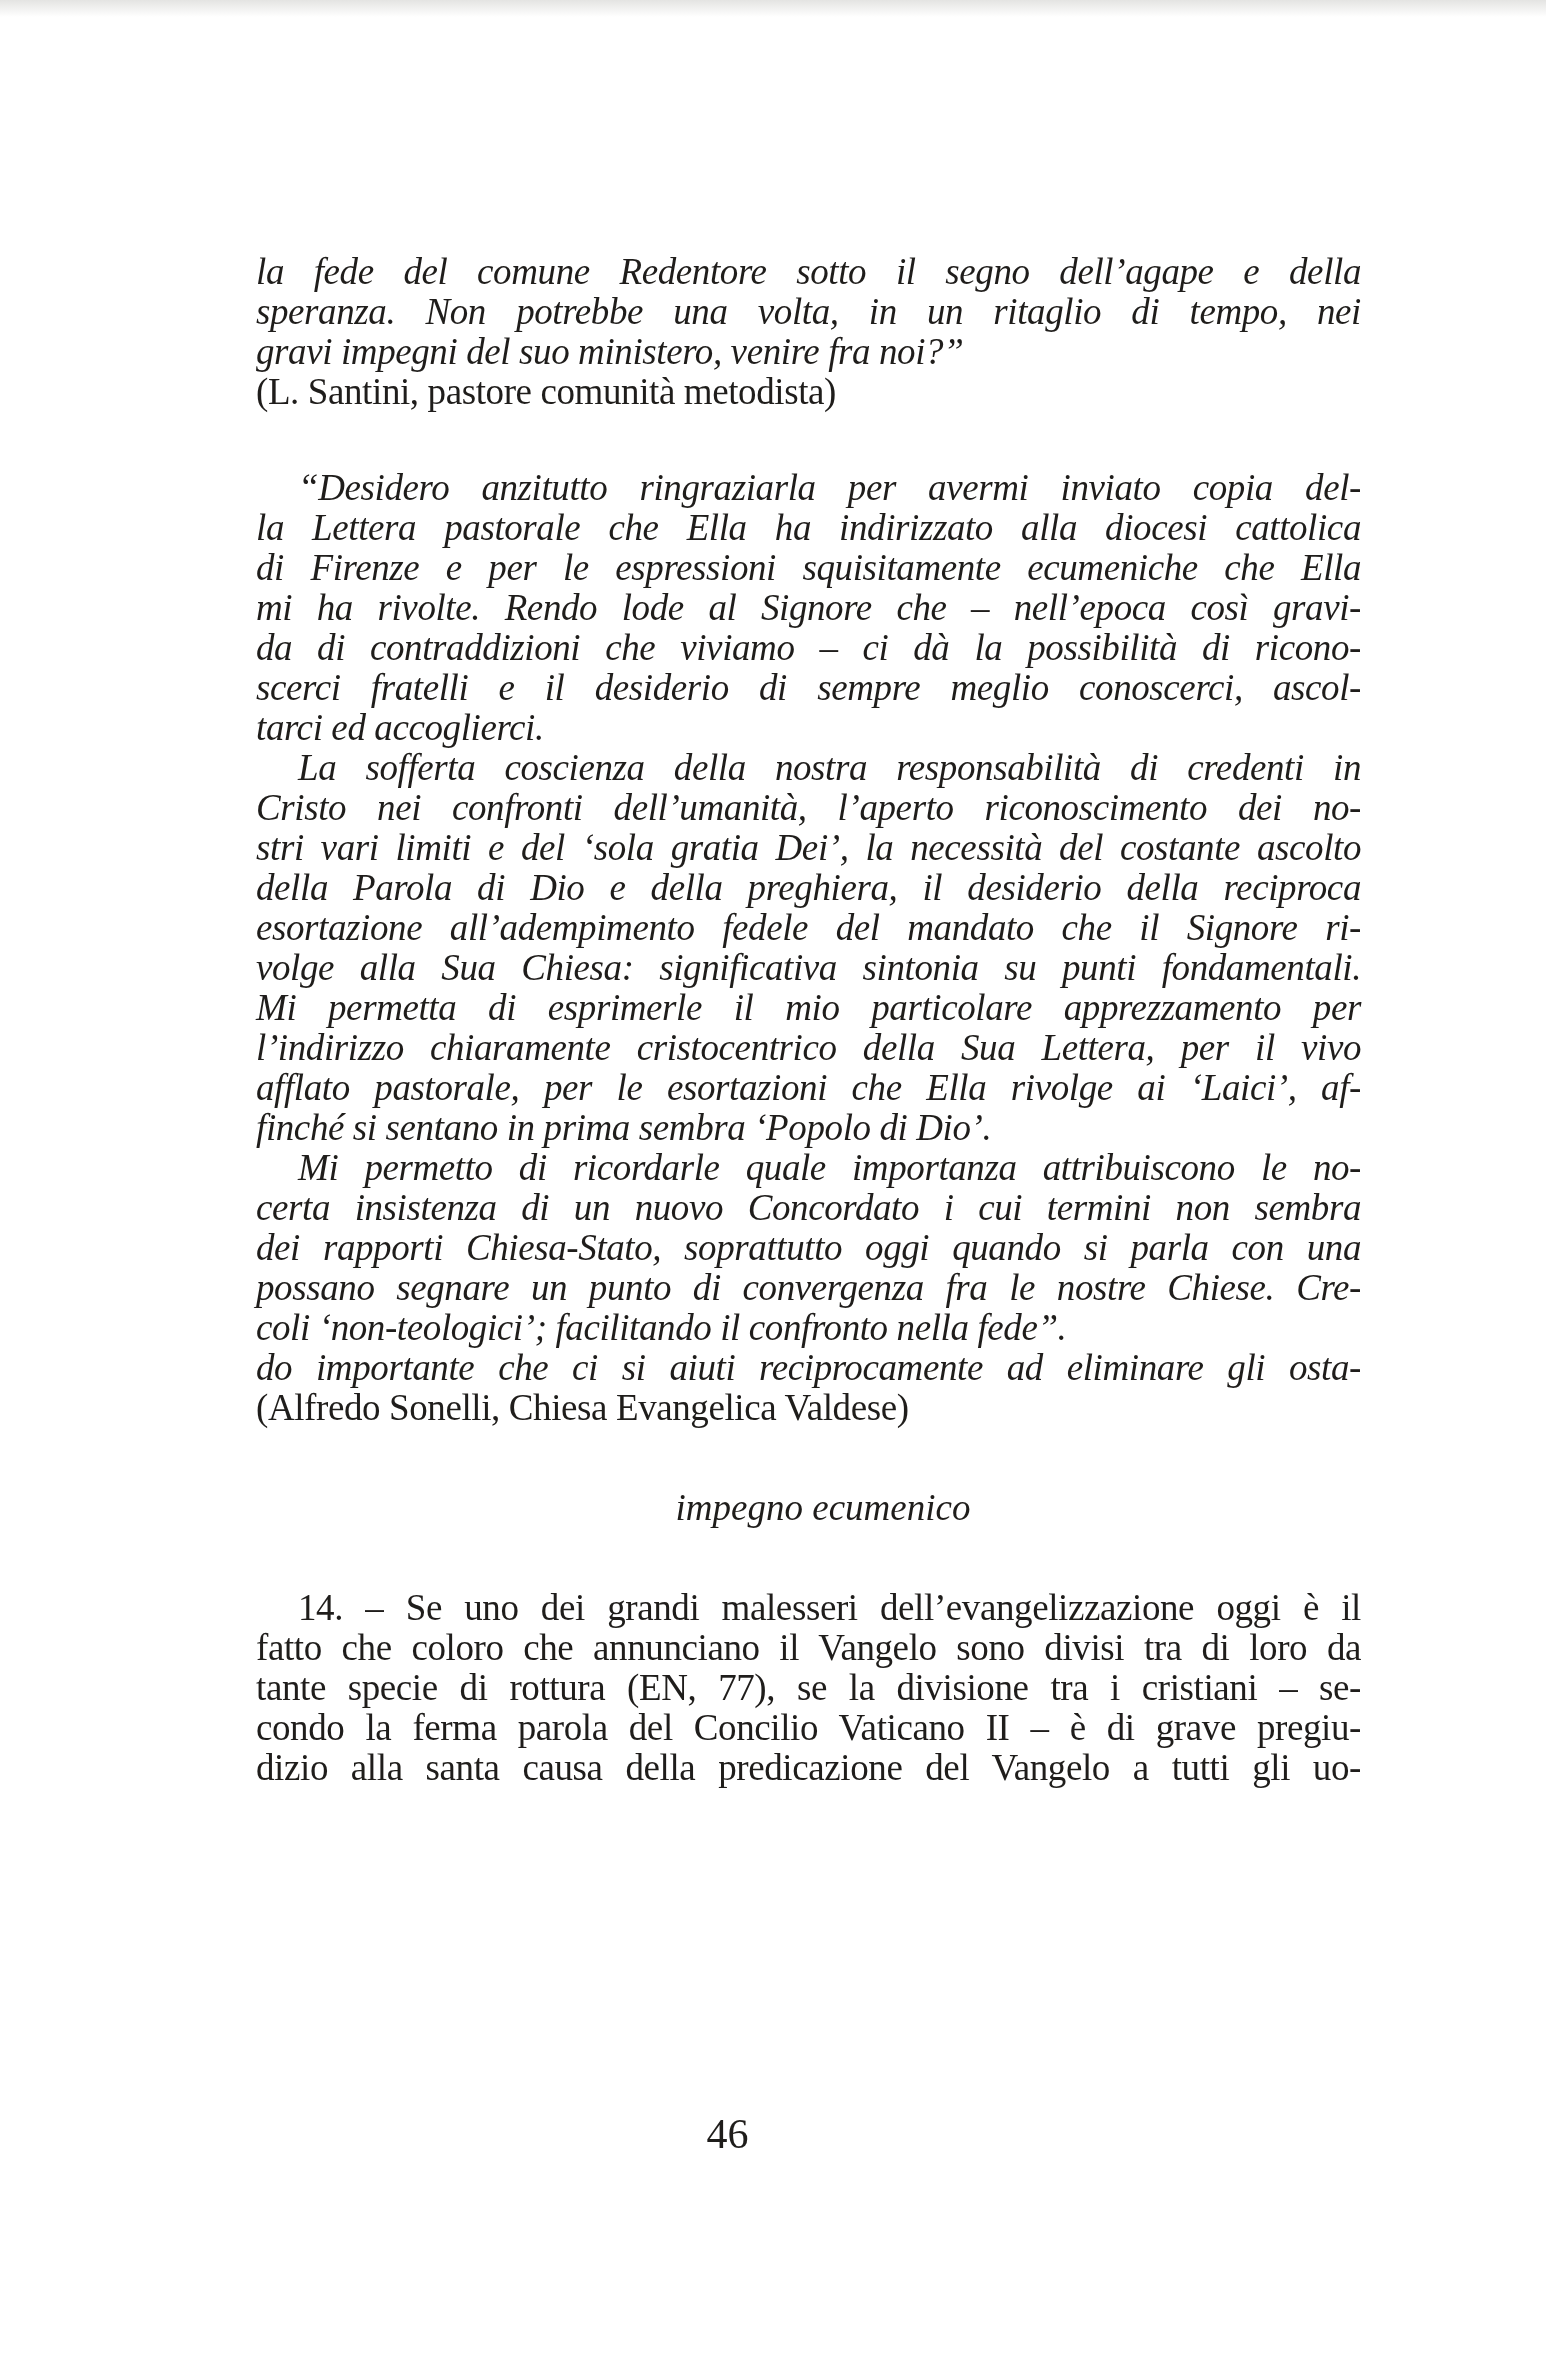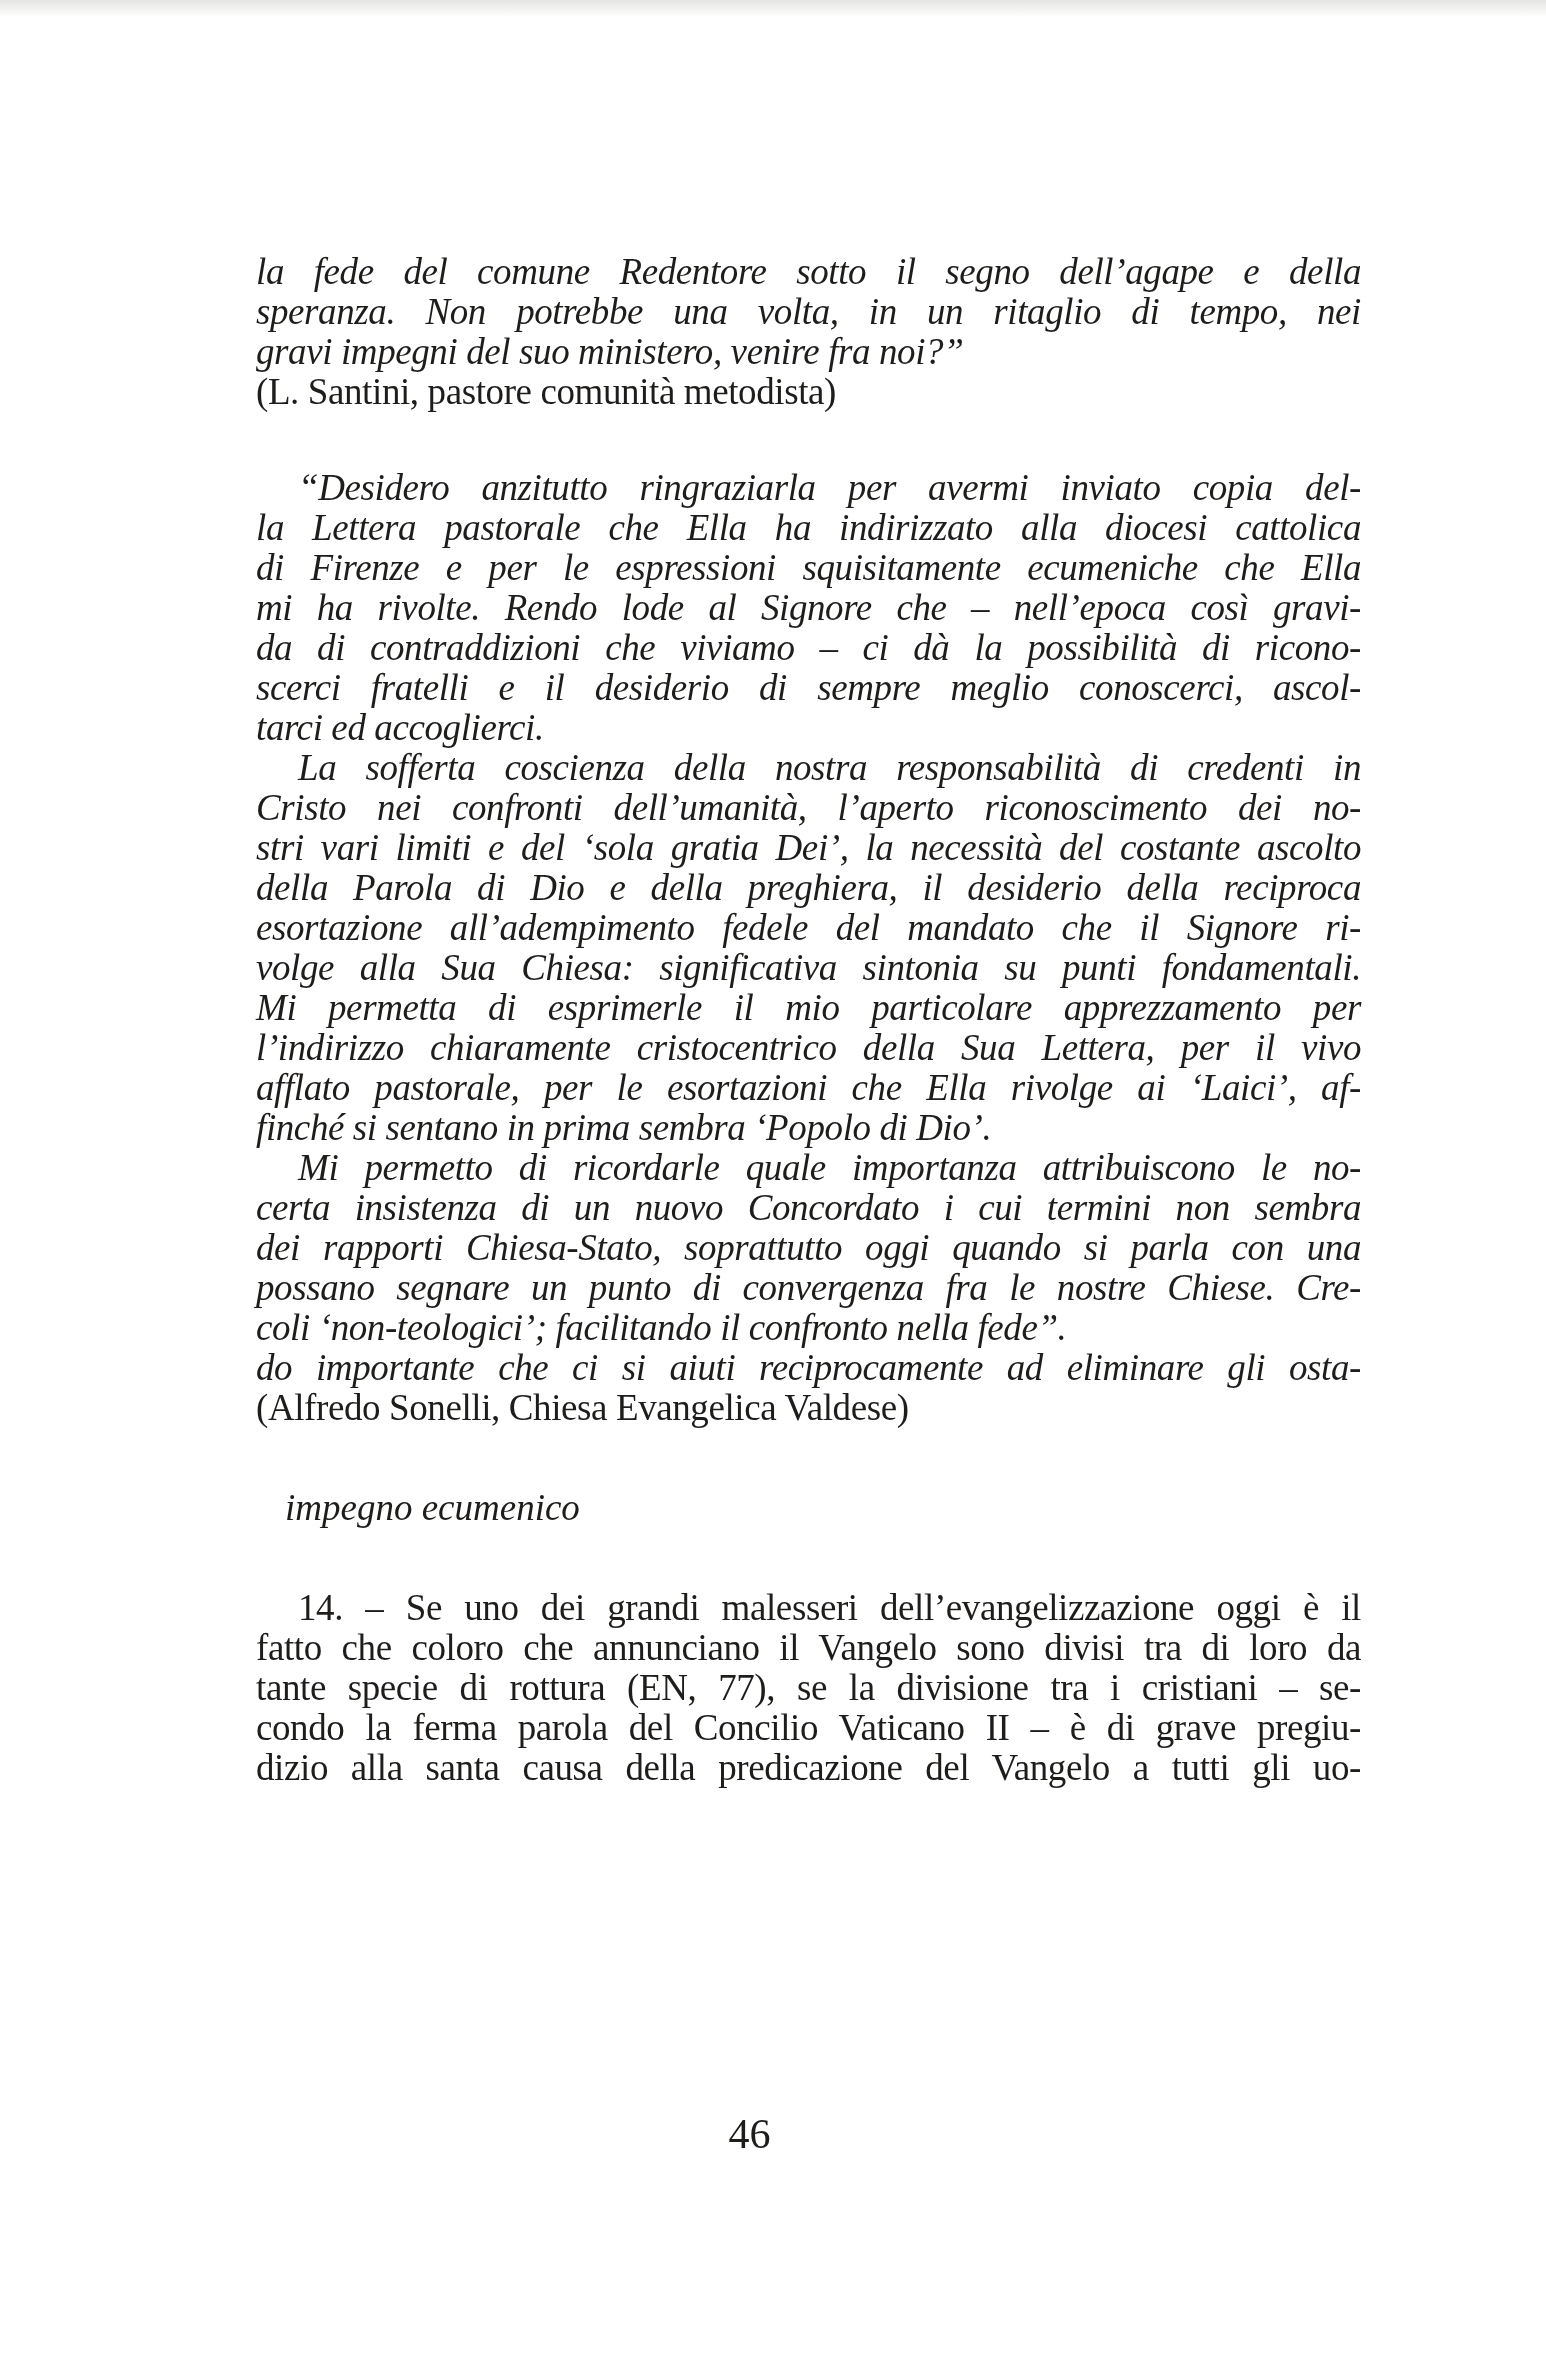--- a/index.html
+++ b/index.html
@@ -41,34 +41,34 @@
       text-align-last: left;
     }
     .italic { font-style: italic; }
     .indent { padding-left: 42px; }
     .gap-large { height: 56px; }
     .gap-sect { height: 60px; }
     .heading {
       font-style: italic;
       font-size: 37px;
       line-height: 40px;
+      text-align: center;
       padding-left: 0;
       margin-left: 29px;
     }
     .page-number {
       position: absolute;
       left: 0;
       width: 1426px;
       top: 2110px;
       text-align: center;
       font-size: 42px;
       line-height: 48px;
       padding-left: 29px;
       box-sizing: border-box;
-      margin-left: 22px;
     }
   </style>
 </head>
 <body>
 
 <div class="top-shadow"></div>
 
 <div class="page">
 
   <div>

